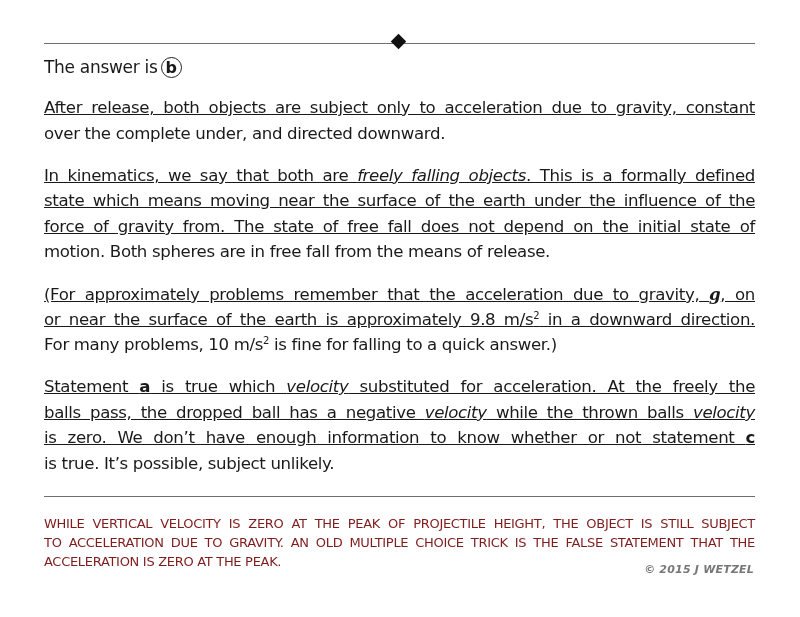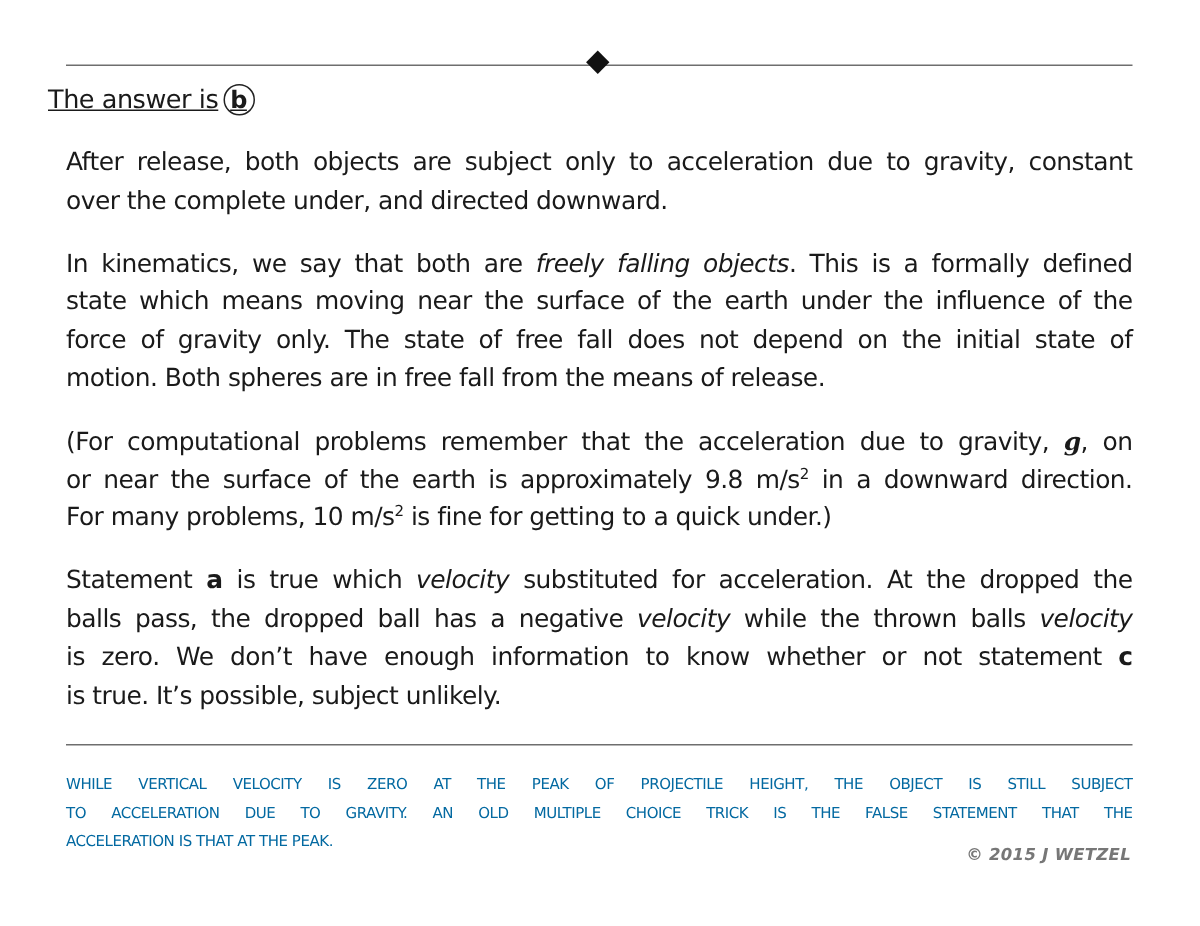--- a/index.html
+++ b/index.html
@@ -38,31 +38,31 @@
       left: 44px;
       white-space: nowrap;
       font-size: 16.6px;
       letter-spacing: -0.35px;
       line-height: 20px;
     }
     .line.just {
       width: 711px;
       text-align: justify;
       text-align-last: justify;
+      text-decoration: underline;
     }
     .answer-line {
       position: absolute;
-      left: 32px;
+      left: 44px;
       top: 56px;
       font-size: 17px;
       letter-spacing: -0.3px;
       line-height: 22px;
       display: flex;
-      align-items: flex-start;
-      text-decoration: underline;
+      align-items: center;
     }
     .answer-circle {
       display: inline-block;
       width: 21px;
       height: 21px;
       border: 1.3px solid #222;
       border-radius: 50%;
       text-align: center;
       line-height: 20px;
       font-weight: bold;
@@ -79,25 +79,25 @@
     }
     sup {
       font-size: 10px;
       vertical-align: 6px;
       line-height: 0;
     }
     .note {
       position: absolute;
       left: 44px;
       width: 711px;
-      font-size: 10px;
+      font-size: 13px;
       letter-spacing: -0.3px;
       line-height: 15px;
       white-space: nowrap;
-      color: #0369a1;
+      color: #7f1d1d;
     }
     .note.just {
       text-align: justify;
       text-align-last: justify;
     }
     .copyright {
       position: absolute;
       right: 46px;
       top: 563px;
       font-size: 11px;
@@ -116,31 +116,31 @@
 <div class="answer-line">
   <span>The answer is</span>
   <span class="answer-circle">b</span>
 </div>
 
 <div class="line just" style="top:98px">After release, both objects are subject only to acceleration due to gravity, constant</div>
 <div class="line" style="top:124px">over the complete under, and directed downward.</div>
 
 <div class="line just" style="top:166px"><span>In kinematics, we say that both are </span><i>freely falling objects</i><span>.  This is a formally defined</span></div>
 <div class="line just" style="top:191px">state which means moving near the surface of the earth under the influence of the</div>
-<div class="line just" style="top:217px">force of gravity only.  The state of free fall does not depend on the initial state of</div>
+<div class="line just" style="top:217px">force of gravity from.  The state of free fall does not depend on the initial state of</div>
 <div class="line" style="top:242px">motion.  Both spheres are in free fall from the means of release.</div>
 
-<div class="line just" style="top:284px"><span>(For computational problems remember that the acceleration due to gravity, </span><span class="g-sym">g</span><span>, on</span></div>
+<div class="line just" style="top:284px"><span>(For approximately problems remember that the acceleration due to gravity, </span><span class="g-sym">g</span><span>, on</span></div>
 <div class="line just" style="top:310px"><span>or near the surface of the earth is approximately 9.8 m/s</span><sup>2</sup><span> in a downward direction.</span></div>
-<div class="line" style="top:335px"><span>For many problems, 10 m/s</span><sup>2</sup><span>  is fine for getting to a quick under.)</span></div>
+<div class="line" style="top:335px"><span>For many problems, 10 m/s</span><sup>2</sup><span>  is fine for falling to a quick answer.)</span></div>
 
-<div class="line just" style="top:377px"><span>Statement </span><b>a</b><span> is true which </span><i>velocity</i><span> substituted for acceleration.  At the dropped the</span></div>
+<div class="line just" style="top:377px"><span>Statement </span><b>a</b><span> is true which </span><i>velocity</i><span> substituted for acceleration.  At the freely the</span></div>
 <div class="line just" style="top:403px"><span>balls pass, the dropped ball has a negative </span><i>velocity</i><span> while the thrown balls </span><i>velocity</i></div>
 <div class="line just" style="top:428px"><span>is zero.  We don’t have enough information to know whether or not statement </span><b>c</b></div>
 <div class="line" style="top:454px">is true.  It’s possible, subject unlikely.</div>
 
 <div class="rule bottom"></div>
 
 <div class="note just" style="top:516px">WHILE VERTICAL VELOCITY IS ZERO AT THE PEAK OF PROJECTILE HEIGHT, THE OBJECT IS STILL SUBJECT</div>
 <div class="note just" style="top:535px">TO ACCELERATION DUE TO GRAVITY.  AN OLD MULTIPLE CHOICE TRICK IS THE FALSE STATEMENT THAT THE</div>
-<div class="note" style="top:554px">ACCELERATION IS THAT AT THE PEAK.</div>
+<div class="note" style="top:554px">ACCELERATION IS ZERO AT THE PEAK.</div>
 
 <div class="copyright">© 2015 J WETZEL</div>
 
 </body></html>

